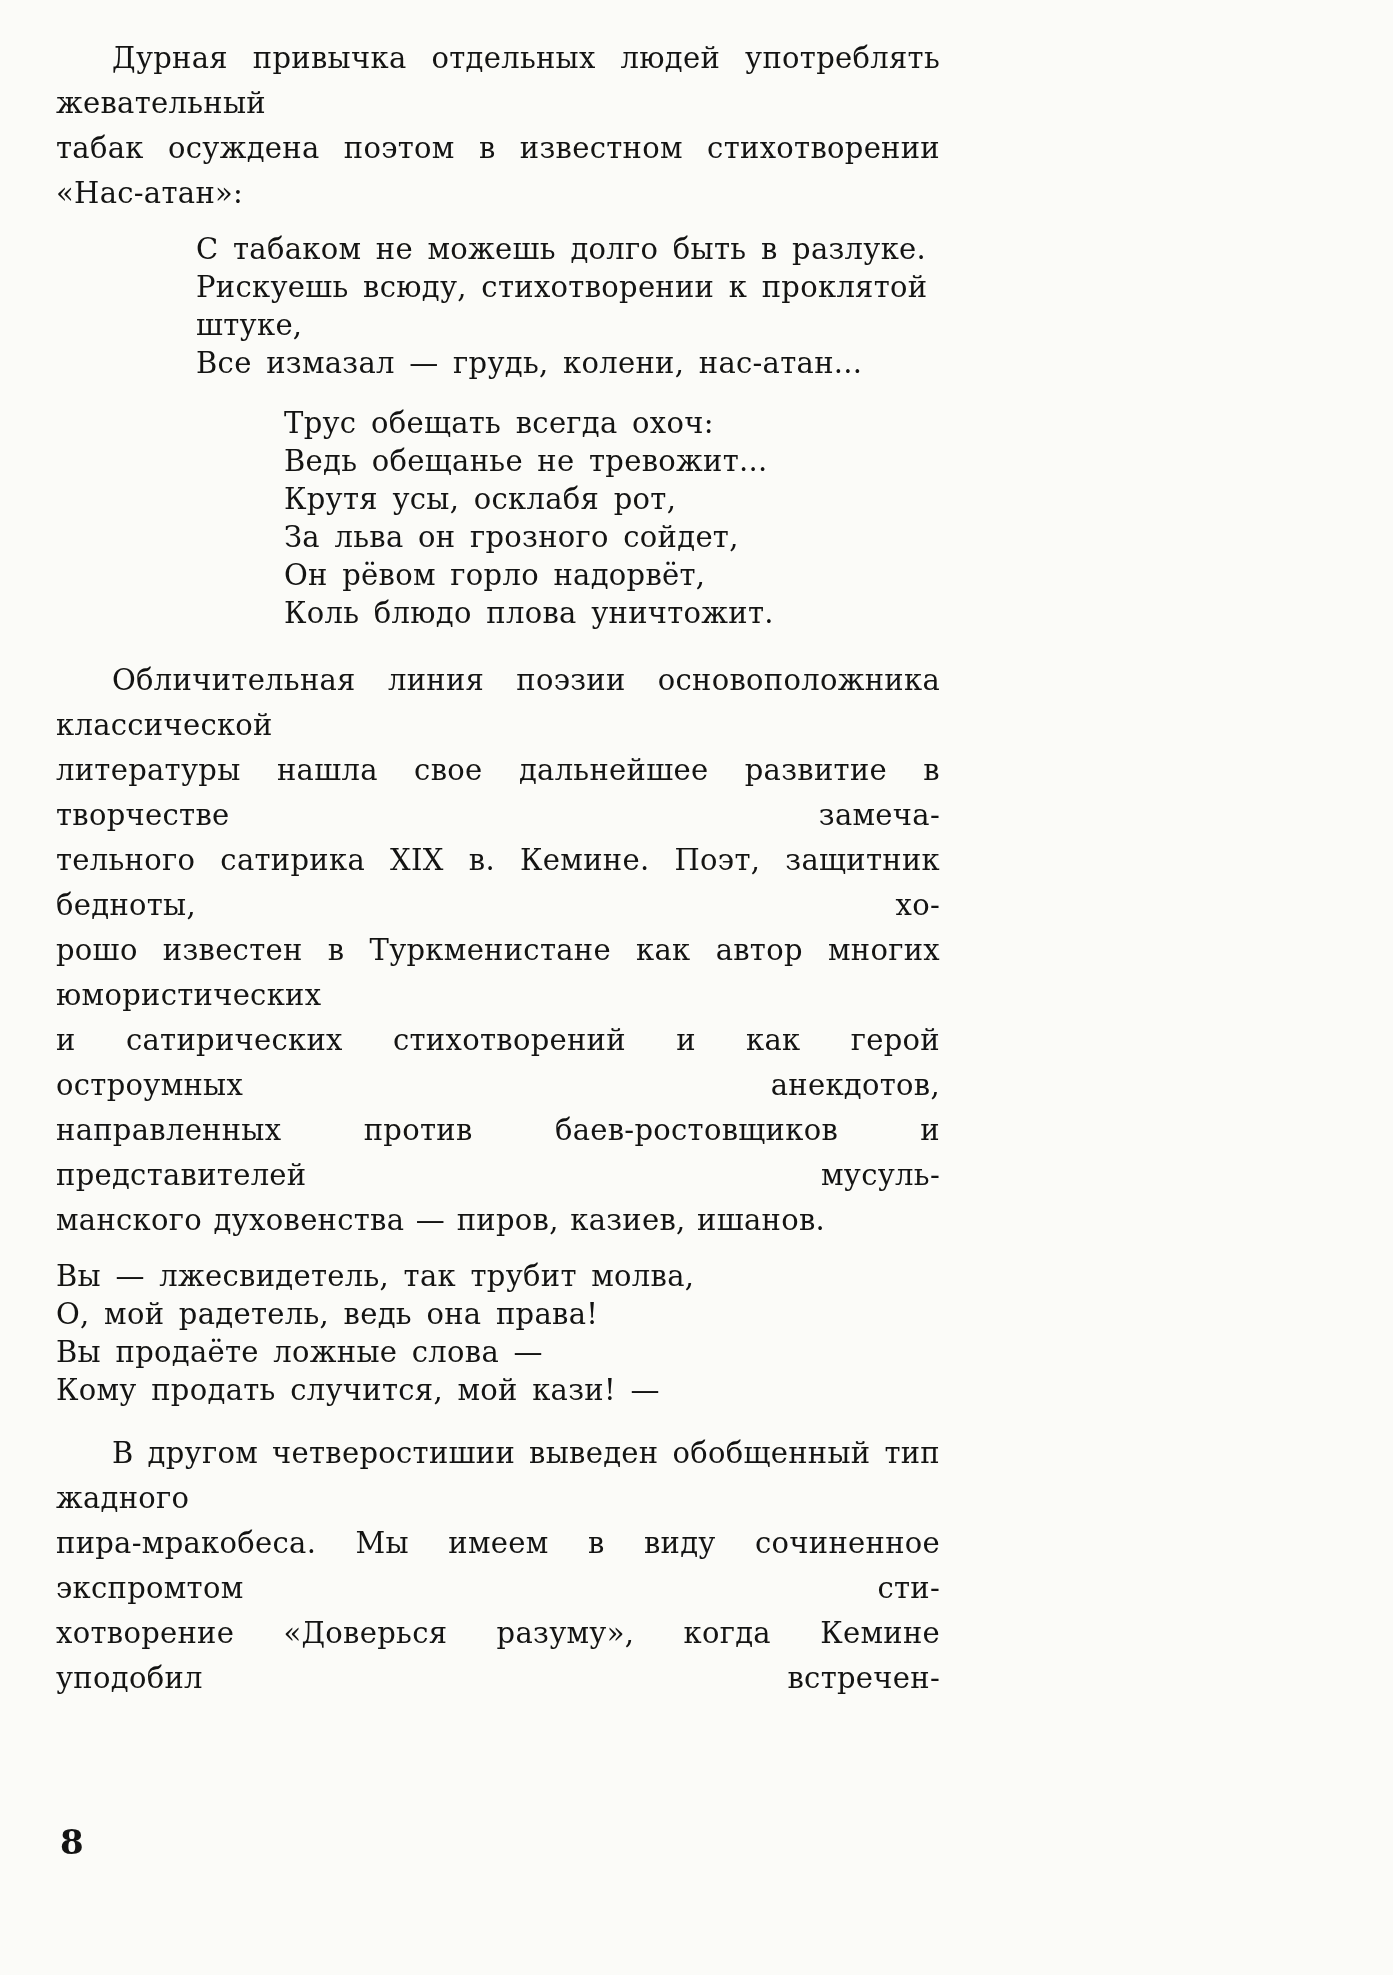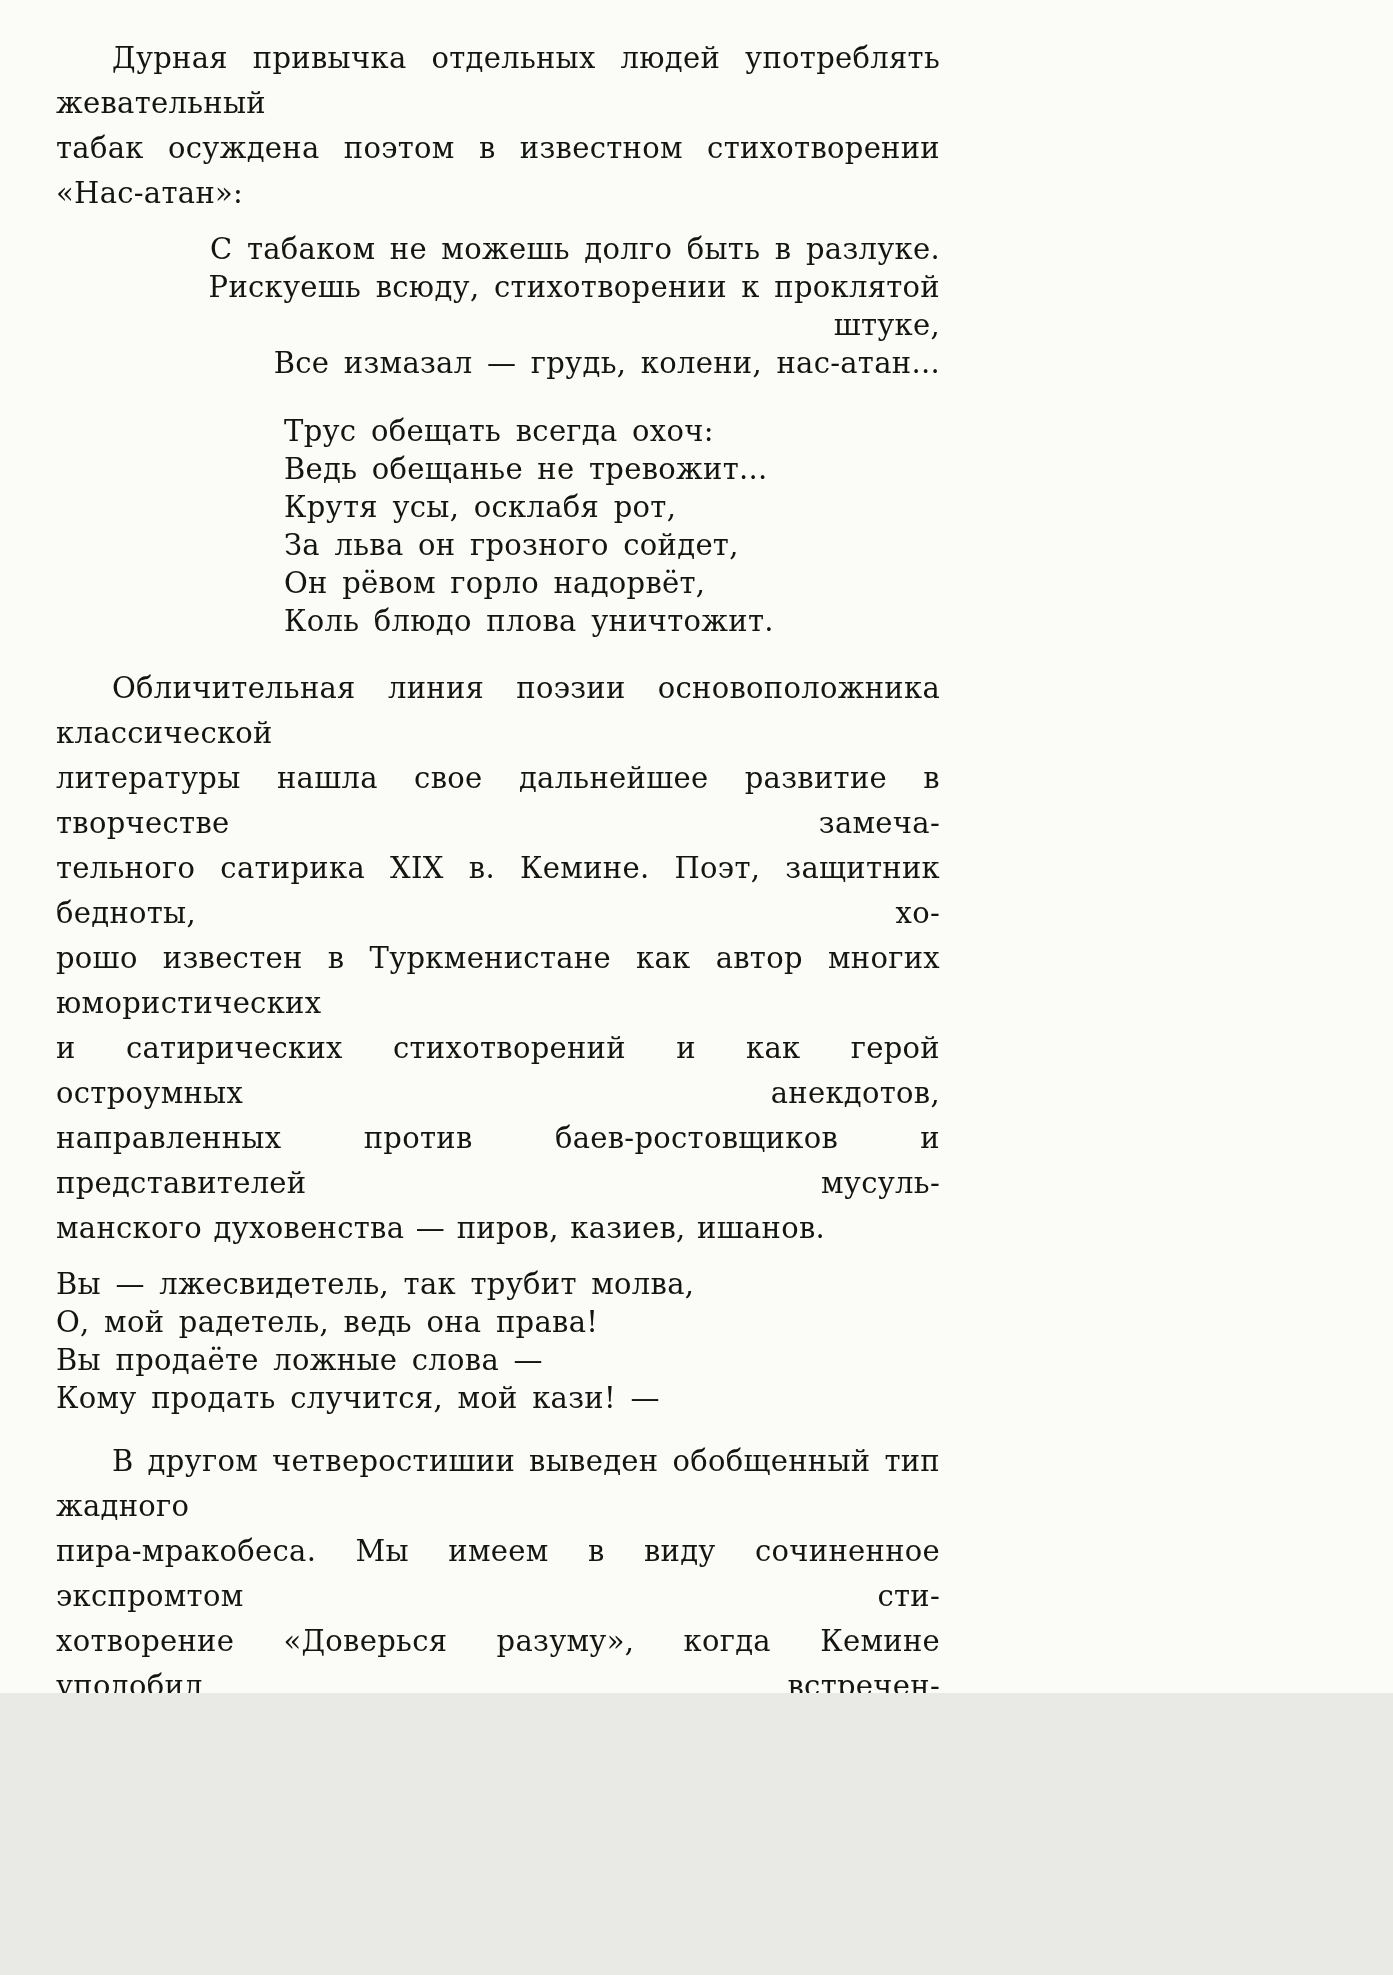--- a/index.html
+++ b/index.html
@@ -5,21 +5,21 @@
   html, body { margin: 0; padding: 0; }
   body {
     width: 1393px;
     height: 1975px;
     background: #e9e9e6;
     font-family: "DejaVu Serif", "Liberation Serif", serif;
   }
   .page {
     position: relative;
     width: 1393px;
-    height: 1693px;
+    height: 1975px;
     background: #fbfbf8;
     color: #141413;
     overflow: hidden;
   }
   .content {
     position: absolute;
     left: 56px;
     top: 36px;
     width: 884px;
   }
@@ -41,21 +41,21 @@
   .verse .line {
     display: block;
     font-size: 29px;
     line-height: 38px;
     letter-spacing: 0.3px;
     word-spacing: 5px;
   }
   .v1 { margin-left: 140px; }
   .v2 { margin-left: 228px; margin-bottom: 26px; }
   .v3 { }
-  .after-v1 { margin-bottom: 30px; text-align: right; }
+  .after-v1 { margin-bottom: 22px; }
   .pagenum {
     position: absolute;
     left: 60px;
     top: 1822px;
     font-size: 34px;
     font-weight: bold;
     letter-spacing: 1px;
   }
 </style>
 </head>

